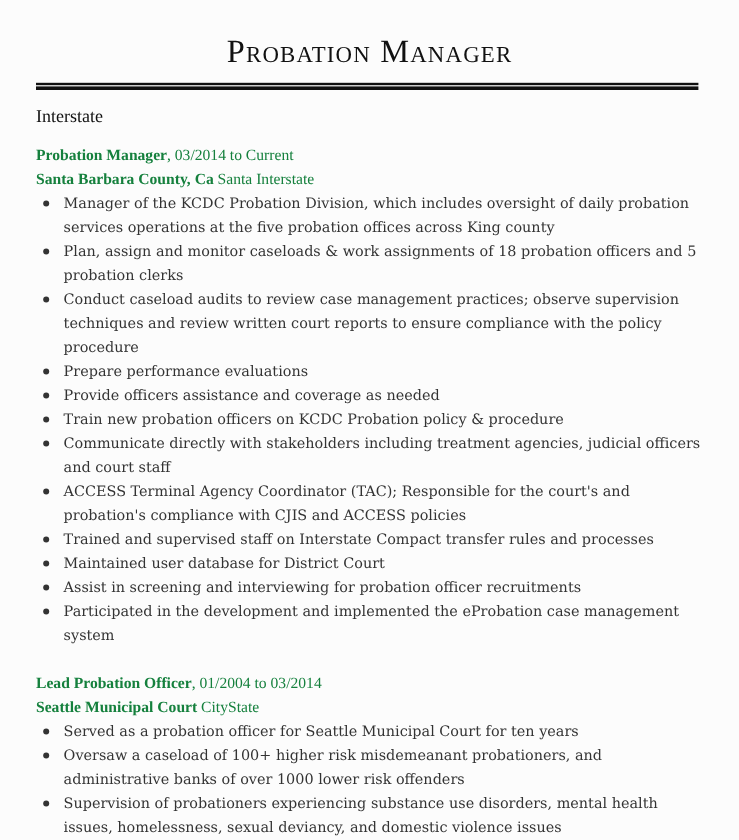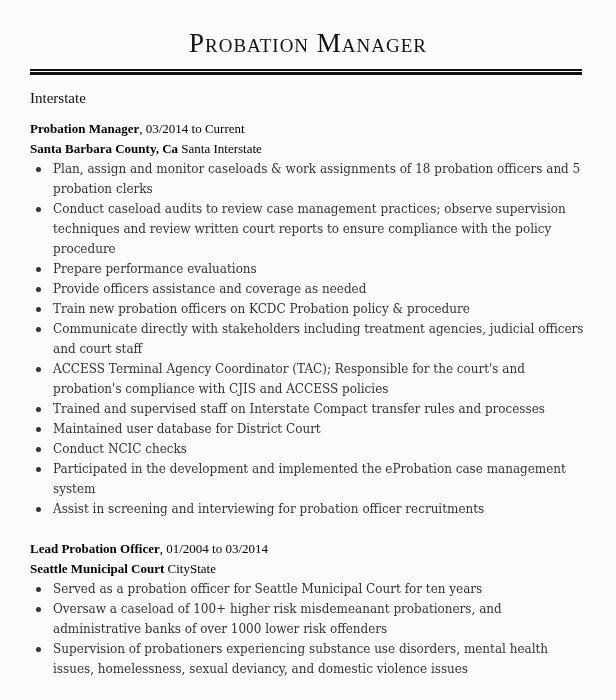--- a/index.html
+++ b/index.html
@@ -23,21 +23,21 @@
   .section-heading {
     position: absolute; top: 90px; left: 30px;
     font-family: "Liberation Serif", serif;
     font-size: 15px; color: #111;
   }
   .content {
     position: absolute; top: 119px; left: 30px; width: 560px;
     font-size: 12px; line-height: 20px;
   }
   .job { margin-bottom: 20px; }
-  .job-line { font-family: "Liberation Serif", serif; font-size: 13px; color: #000000; height: 20px; white-space: nowrap; }
+  .job-line { font-family: "Liberation Serif", serif; font-size: 13px; color: #15803d; height: 20px; white-space: nowrap; }
   .job-line b { font-weight: bold; }
   ul { list-style: none; margin: 0; padding: 0; }
   li { position: relative; padding-left: 23px; color: #333; font-size: 12px; line-height: 20px; }
   li::before {
     content: ""; position: absolute; left: 6px; top: 8px;
     width: 5px; height: 5px; border-radius: 50%; background: #333;
   }
 </style>
 </head>
 <body>
@@ -45,32 +45,32 @@
 <div class="title">Probation Manager</div>
 <div class="rule-thin"></div>
 <div class="rule-thick"></div>
 <div class="section-heading">Interstate</div>
 
 <div class="content">
   <div class="job">
     <div class="job-line"><b>Probation Manager</b><span>, 03/2014 to Current</span></div>
     <div class="job-line"><b>Santa Barbara County, Ca</b><span> Santa Interstate</span></div>
     <ul>
+      <li>Manager of the KCDC Probation Division, which includes oversight of daily probation services operations at the five probation offices across King county</li>
       <li>Plan, assign and monitor caseloads &amp; work assignments of 18 probation officers and 5 probation clerks</li>
       <li>Conduct caseload audits to review case management practices; observe supervision techniques and review written court reports to ensure compliance with the policy procedure</li>
       <li>Prepare performance evaluations</li>
       <li>Provide officers assistance and coverage as needed</li>
       <li>Train new probation officers on KCDC Probation policy &amp; procedure</li>
       <li>Communicate directly with stakeholders including treatment agencies, judicial officers and court staff</li>
       <li>ACCESS Terminal Agency Coordinator (TAC); Responsible for the court's and probation's compliance with CJIS and ACCESS policies</li>
       <li>Trained and supervised staff on Interstate Compact transfer rules and processes</li>
       <li>Maintained user database for District Court</li>
-      <li>Conduct NCIC checks</li>
+      <li>Assist in screening and interviewing for probation officer recruitments</li>
       <li>Participated in the development and implemented the eProbation case management system</li>
-      <li>Assist in screening and interviewing for probation officer recruitments</li>
     </ul>
   </div>
 
   <div class="job">
     <div class="job-line"><b>Lead Probation Officer</b><span>, 01/2004 to 03/2014</span></div>
     <div class="job-line"><b>Seattle Municipal Court</b><span> CityState</span></div>
     <ul>
       <li>Served as a probation officer for Seattle Municipal Court for ten years</li>
       <li>Oversaw a caseload of 100+ higher risk misdemeanant probationers, and administrative banks of over 1000 lower risk offenders</li>
       <li>Supervision of probationers experiencing substance use disorders, mental health issues, homelessness, sexual deviancy, and domestic violence issues</li>

